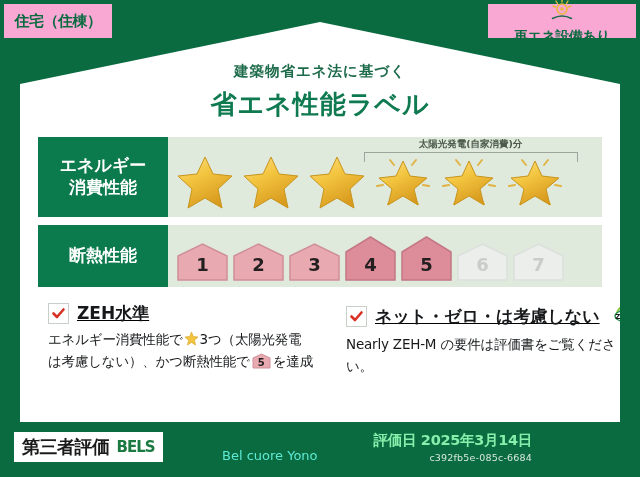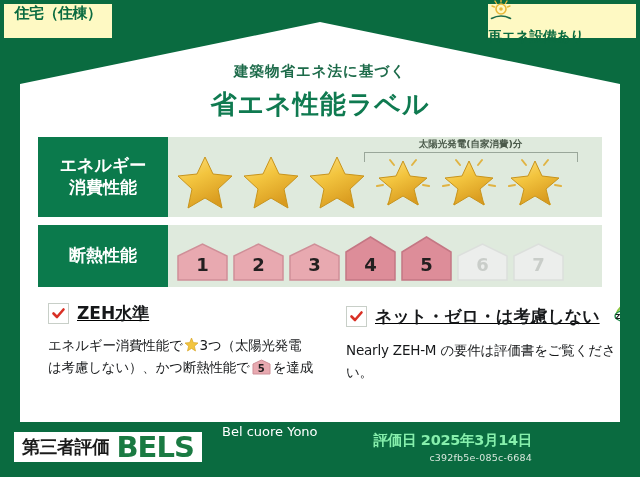--- a/index.html
+++ b/index.html
@@ -6,22 +6,22 @@
   body{
     width:640px;height:477px;overflow:hidden;
     background:#0a6b40;
     font-family:"DejaVu Sans","Liberation Sans",sans-serif;
     -webkit-font-smoothing:antialiased;
   }
   #label-root{position:relative;width:640px;height:477px;background:#0a6b40;}
 
   
   .badge{
-    position:absolute;background:#fef9c3;
-    display:flex;justify-content:center;
+    position:absolute;background:#f9a8d4;
+    display:flex;align-items:center;justify-content:center;
     color:#0a6b40;font-weight:bold;
   }
   #badge-house-type{left:4px;top:4px;width:108px;height:34px;font-size:15px;letter-spacing:-0.5px;}
   #badge-renewable{right:4px;top:4px;width:148px;height:34px;gap:5px;font-size:14px;letter-spacing:-0.5px;flex-direction:column;}
   #badge-renewable .sun-wrap{width:26px;height:26px;flex:0 0 26px;}
 
   
   #content-card{
     position:absolute;left:20px;top:22px;width:600px;height:400px;
     background:#ffffff;
@@ -83,35 +83,35 @@
   .criteria{position:absolute;top:280px;}
   #criteria-left{left:28px;width:286px;}
   #criteria-right{left:326px;width:292px;}
   .crit-head{display:flex;align-items:center;gap:8px;text-decoration:underline;}
   .checkbox{
     width:19px;height:19px;flex:0 0 19px;background:#fff;border:1px solid #c8cfc8;
     display:flex;align-items:center;justify-content:center;
   }
   .checkbox svg{width:15px;height:15px;display:block;}
   .crit-title{font-size:17px;font-weight:bold;color:#16181a;letter-spacing:0px;white-space:nowrap;}
-  .crit-body{margin-top:10px;font-size:13.5px;color:#16181a;line-height:1.62;letter-spacing:-0.2px;}
+  .crit-body{margin-top:4px;font-size:13.5px;color:#16181a;line-height:1.62;letter-spacing:-0.2px;}
   .inline-star{display:inline-block;width:15px;height:15px;vertical-align:-2px;margin:0 1px;}
   .inline-house{display:inline-block;width:19px;height:16px;vertical-align:-3px;margin:0 2px;position:relative;}
   .inline-house .ihn{position:absolute;left:0;right:0;top:2px;text-align:center;font-size:10px;font-weight:bold;color:#231f20;}
   #zehm-logo{width:54px;height:28px;flex:0 0 54px;margin-left:2px;}
 
   
   #footer{position:absolute;left:0;top:424px;width:546px;height:53px;background:#0a6b40;}
   #bels-box{
     position:absolute;left:14px;top:8px;height:30px;background:#ffffff;
     display:flex;align-items:center;gap:7px;padding:0 8px;
   }
   #bels-jp{font-size:18px;font-weight:bold;color:#1a1a1a;letter-spacing:-0.5px;}
-  #bels-mark{font-size:29px;font-weight:bold;color:#1a7a42;letter-spacing:-1px;font-family:"DejaVu Sans",sans-serif;}
-  #building-name{position:absolute;left:222px;top:0;font-size:13px;color:#ffffff;}
+  #bels-mark{font-size:15px;font-weight:bold;color:#1a7a42;letter-spacing:-1px;font-family:"DejaVu Sans",sans-serif;}
+  #building-name{position:absolute;left:222px;top:24px;font-size:13px;color:#5eead4;}
   #eval-date{position:absolute;right:14px;top:7px;font-size:14.5px;font-weight:bold;color:#86efac;letter-spacing:-0.3px;margin-left:36px;}
   #eval-id{position:absolute;right:14px;top:28px;font-size:9.5px;color:#d8e8dd;letter-spacing:0.2px;}
   .watermark{
     position:absolute;left:190px;top:196px;width:220px;height:70px;
     color:rgba(140,160,140,0.18);font-size:46px;font-weight:bold;
     text-align:center;pointer-events:none;user-select:none;
   }
 </style>
 </head>
 <body>

